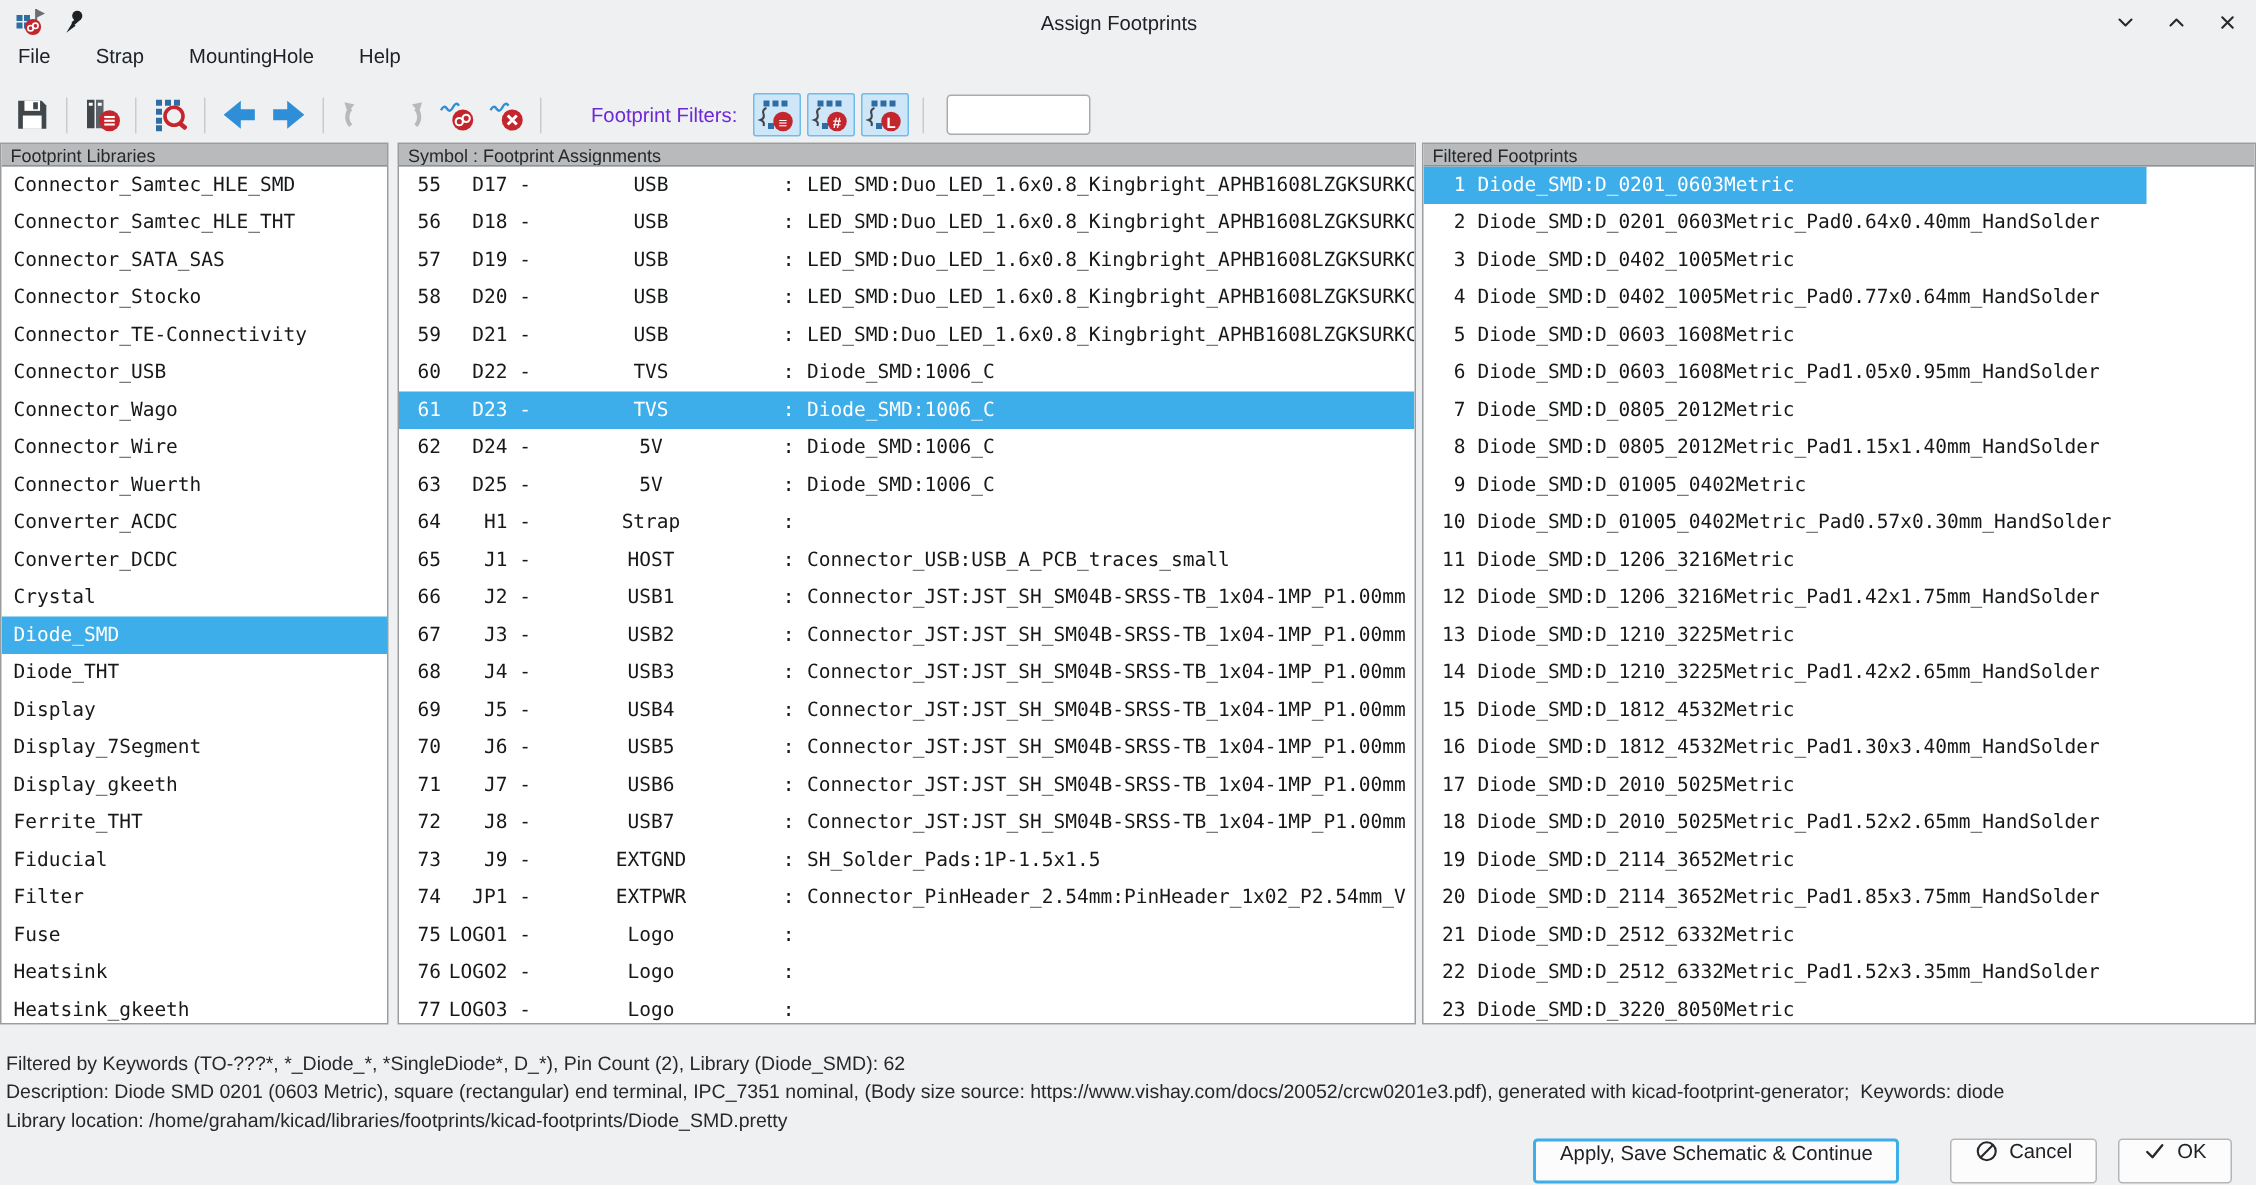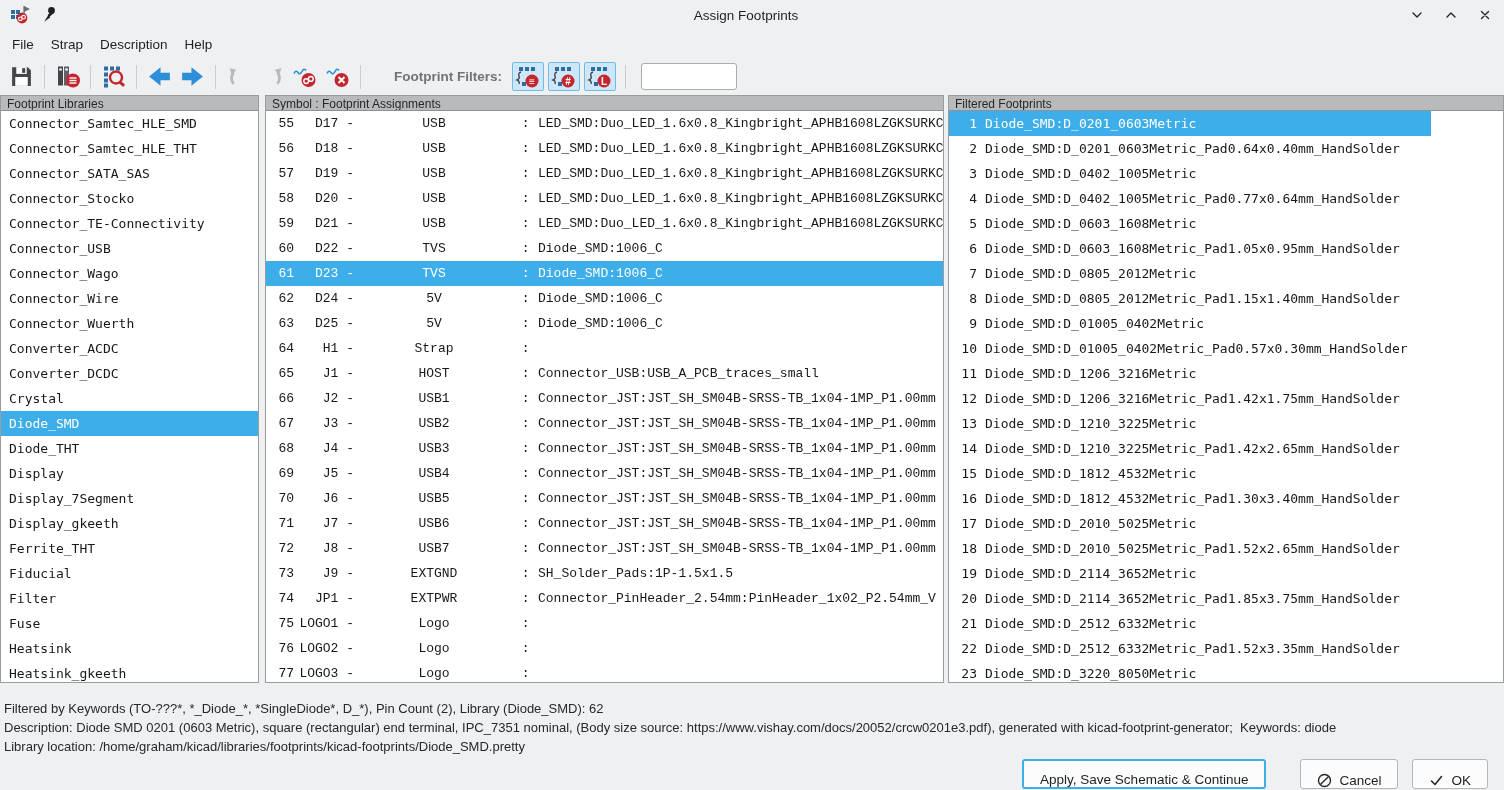--- a/index.html
+++ b/index.html
@@ -8,58 +8,58 @@
   .window { width:1504px; height:790px; display:flex; flex-direction:column; background:#eff0f1; }
 
   
   .titlebar { height:30px; display:flex; align-items:center; position:relative; padding:0 10px; flex:none; }
   .titlebar-icons { display:flex; align-items:center; gap:10px; }
   .title-text { position:absolute; left:0; right:12px; text-align:center; font-size:13.5px; color:#1d2024; }
   .win-controls { margin-left:auto; display:flex; align-items:center; gap:16px; z-index:2; }
   .win-btn { background:none; border:none; width:18px; height:18px; display:flex; align-items:center; justify-content:center; cursor:default; }
 
   
-  .menubar { height:28px; display:flex; align-items:center; padding-left:12px; gap:17px; flex:none; }
+  .menubar { height:28px; display:flex; align-items:flex-start; padding-left:12px; gap:30px; flex:none; }
   .menu-item { font-size:13.5px; color:#1d2024; }
 
   
   .toolbar { height:37px; display:flex; align-items:center; padding:0 6px; gap:2px; flex:none; }
   .tbtn { width:31px; height:31px; border:none; background:transparent; display:flex; align-items:center; justify-content:center; }
   .tsep { width:1px; height:24px; background:#c9cbcd; margin:0 5px; flex:none; }
-  .filters-label { font-size:13.5px; font-weight:bold; color:#737373; margin:0 8px 0 26px; }
+  .filters-label { font-size:13.5px; font-weight:normal; color:#6d28d9; margin:0 8px 0 26px; }
   .toggle-btn { width:32px; height:29px; border:1px solid #70bce9; background:#cde7f8; border-radius:2px; display:flex; align-items:center; justify-content:center; margin-right:2px; }
   .filter-input { width:96px; height:27px; border:1px solid #a9abad; border-radius:3px; background:#ffffff; margin-left:8px; font-size:13px; padding:0 6px; font-family:"Liberation Sans",sans-serif; }
 
   
   .main { height:588px; display:flex; flex:none; }
   .panel { background:#ffffff; border:1px solid #9a9c9e; display:flex; flex-direction:column; overflow:hidden; }
   .panel-lib { width:259px; }
   .panel-mid { width:679px; margin-left:6px; margin-right:4px; }
   .panel-fp  { width:556px; }
   .panel-header { height:15px; background:#b8babc; border-bottom:1px solid #8f9193; font-size:12px; color:#26292c; padding:1px 6px 0 6px; flex:none; white-space:nowrap; overflow:hidden; }
   .panel-body { flex:1; overflow:hidden; font-family:"DejaVu Sans Mono", monospace; font-size:13px; color:#16181a; }
   .list-row { height:25px; line-height:25px; white-space:pre; overflow:hidden; }
   .list-row.selected { background:#3daee9; color:#ffffff; }
   .lib-row { padding-left:8px; }
-  .assign-row { display:grid; grid-template-columns:24px 60px 160px 24px 1fr; padding-left:4px;font-family:Liberation Mono, monospace; }
+  .assign-row { display:grid; grid-template-columns:24px 60px 160px 24px 1fr; padding-left:4px; }
   .assign-row .c-num { text-align:right; }
   .assign-row .c-ref { text-align:right; }
   .assign-row .c-val { text-align:center; }
   .assign-row .c-colon { text-align:left; }
   .fp-row { display:grid; grid-template-columns:24px 1fr; column-gap:8px; padding-left:4px; }
   .fp-row .c-num { text-align:right; }
   .fp-row.selected { width:482px; }
 
   
   .status { height:62px; padding:3px 6px 0 4px; flex:none;margin-top:13px; }
   .status-line { font-size:13px; line-height:19px; color:#26292c; white-space:pre; overflow:hidden; }
 
   
   .footer { flex:1; display:flex; align-items:center; justify-content:flex-end; padding-right:16px; gap:14px; }
-  .btn { height:30px; background:#fcfcfc; border:1px solid #b4b6b8; border-radius:3px; font-size:13.5px; color:#1d2024; padding:0 16px; display:flex; align-items:flex-end; gap:7px; font-family:"Liberation Sans",sans-serif; }
+  .btn { height:30px; background:#fcfcfc; border:1px solid #b4b6b8; border-radius:3px; font-size:13.5px; color:#1d2024; padding:0 16px; display:flex; align-items:flex-start; gap:7px; font-family:"Liberation Sans",sans-serif; }
   .btn-apply { border:2px solid #3daee9; margin-right:20px; }
   svg { display:block; }
 </style>
 </head>
 <body>
 
 <div class="window">
 
   <div class="titlebar">
     <div class="titlebar-icons">
@@ -100,21 +100,21 @@
         <svg width="14" height="14" viewBox="0 0 14 14">
             <path d="M3.5 3.5 L10.5 10.5 M10.5 3.5 L3.5 10.5" stroke="#26292c" stroke-width="1.4" stroke-linecap="round"></path>
           </svg>
       </button>
     </div>
   </div>
 
   <div class="menubar">
     <span class="menu-item">File</span>
     <span class="menu-item">Strap</span>
-    <span class="menu-item">Description</span>
+    <span class="menu-item">MountingHole</span>
     <span class="menu-item">Help</span>
   </div>
 
   <div class="toolbar">
     <button class="tbtn">
       <svg width="25" height="25" viewBox="0 0 24 24">
         <path d="M3 3 H18 L21 6 V21 H3 Z" fill="#41464b"></path>
         <rect x="7" y="3" width="10" height="6.5" fill="#ffffff"></rect>
         <rect x="12.6" y="4" width="3" height="4.5" fill="#41464b"></rect>
         <rect x="6" y="12.5" width="12" height="8.5" fill="#ffffff"></rect>

